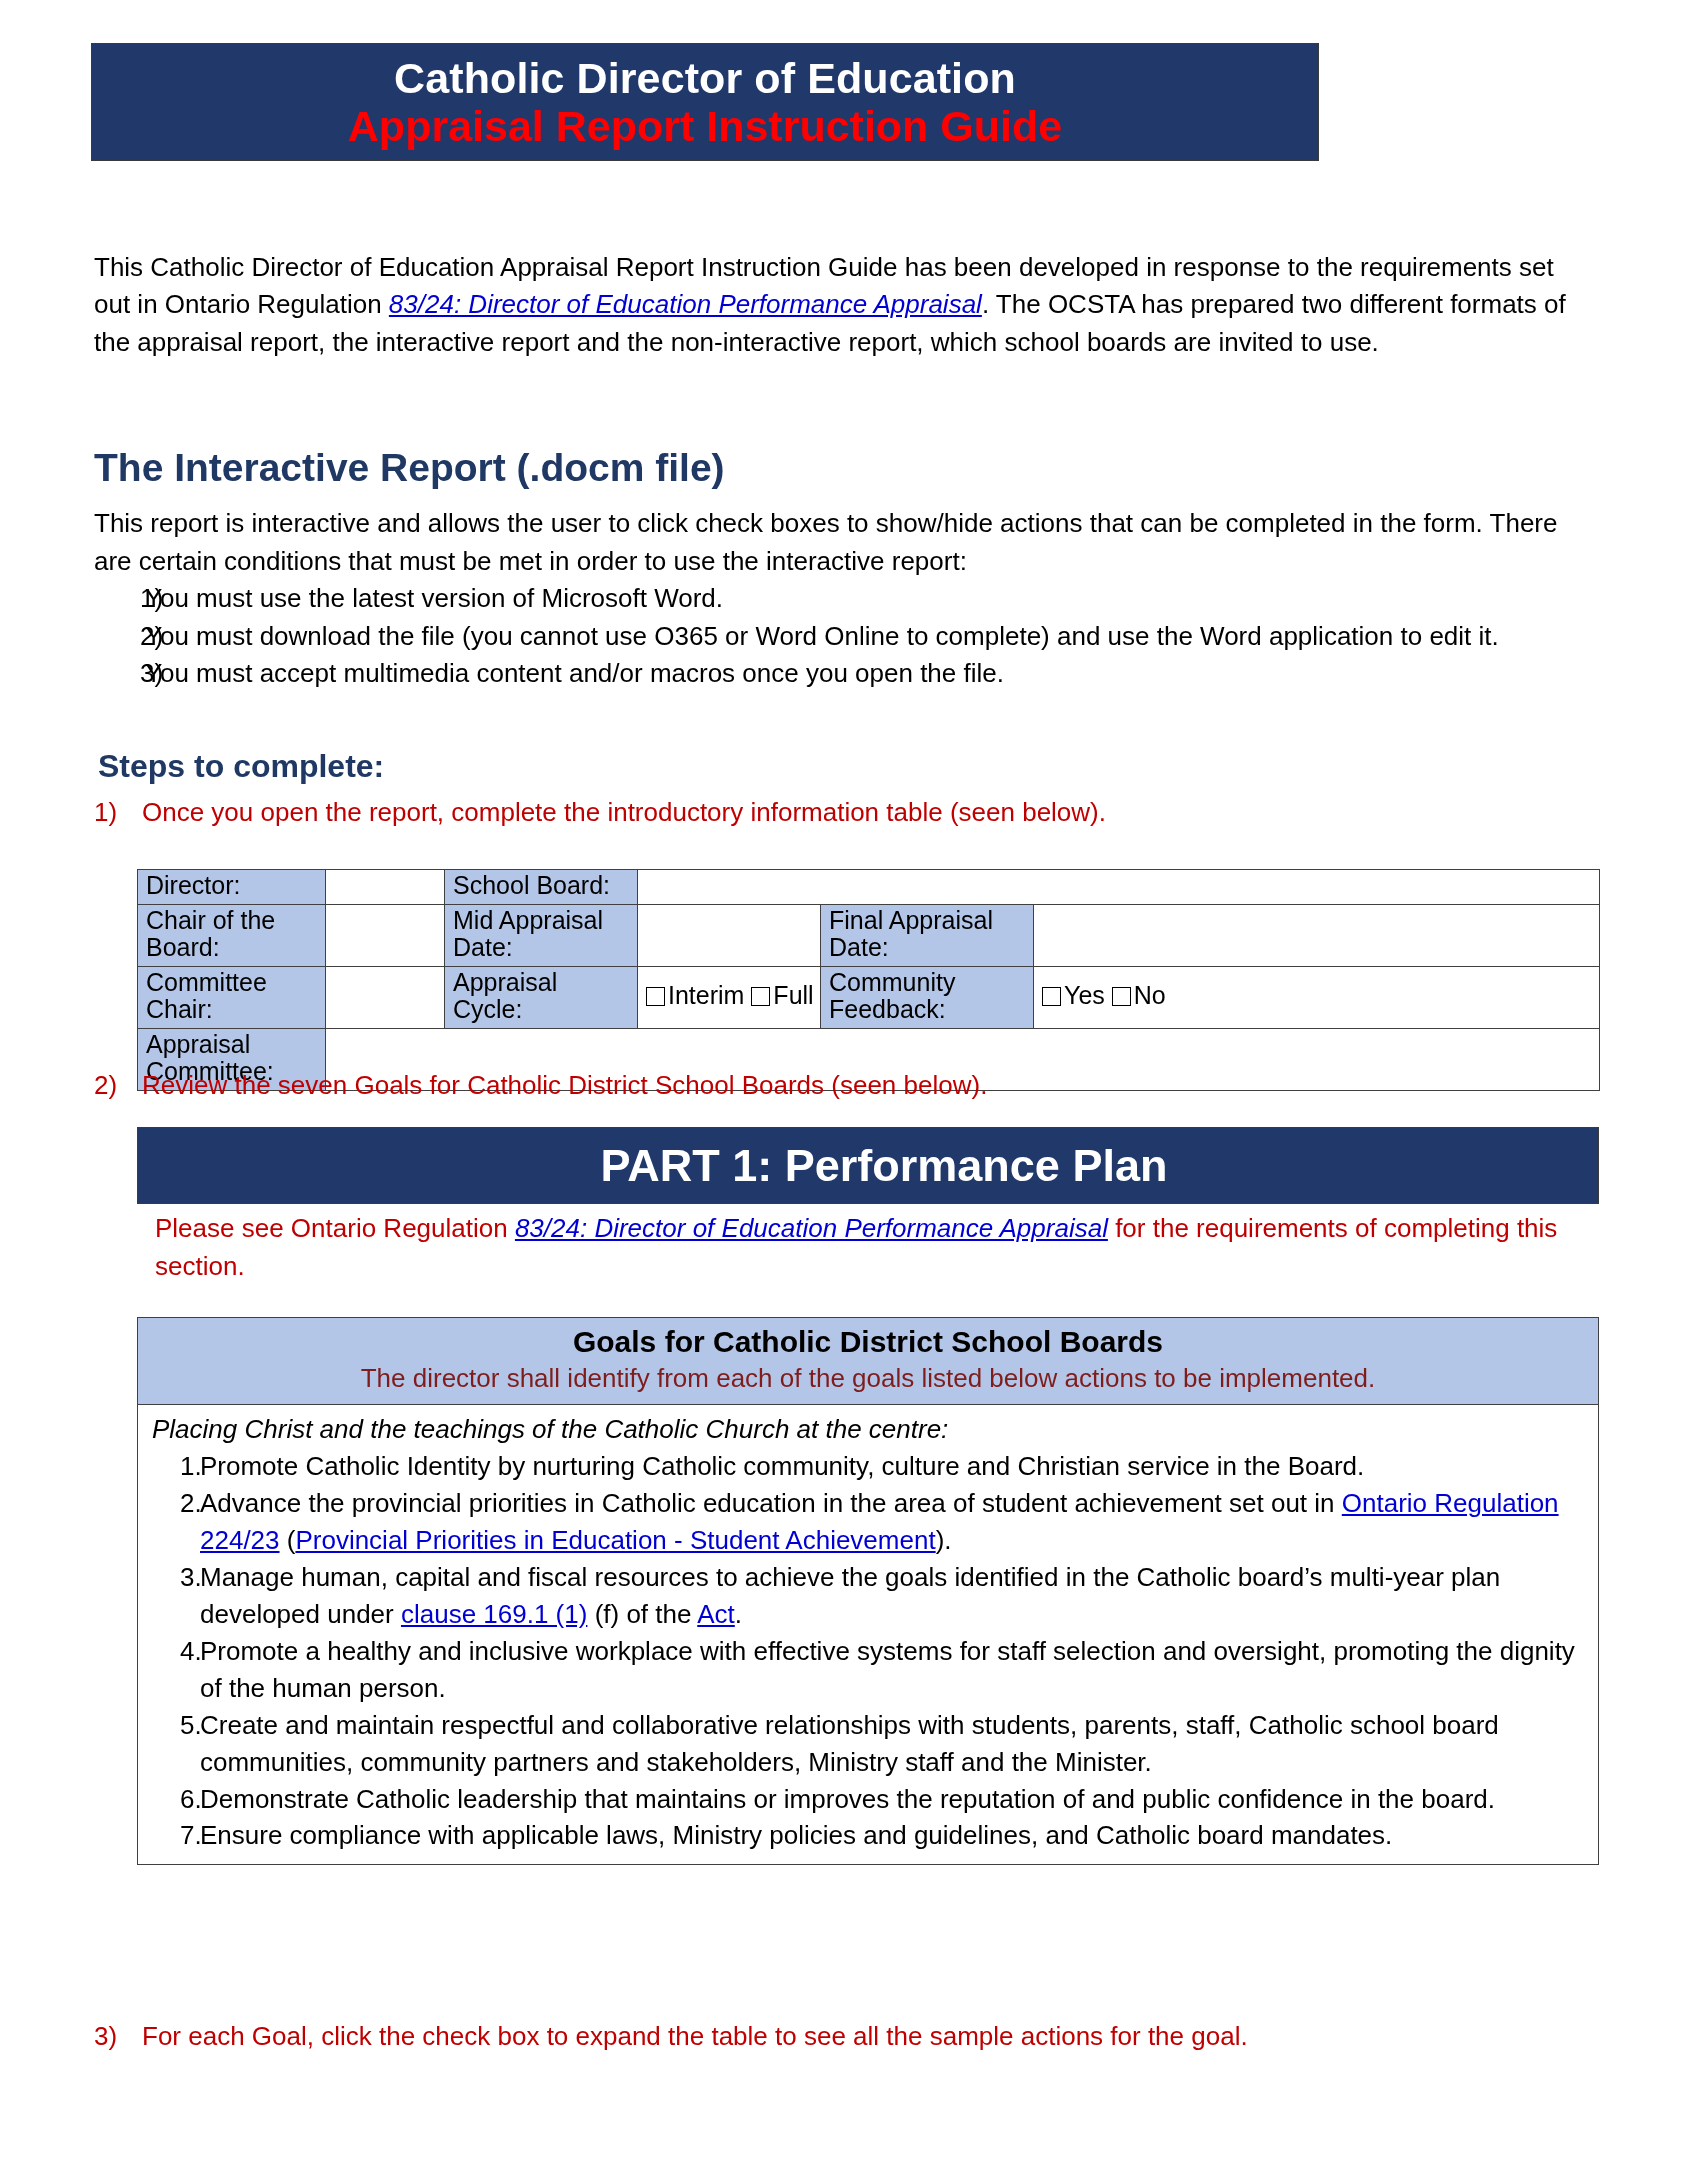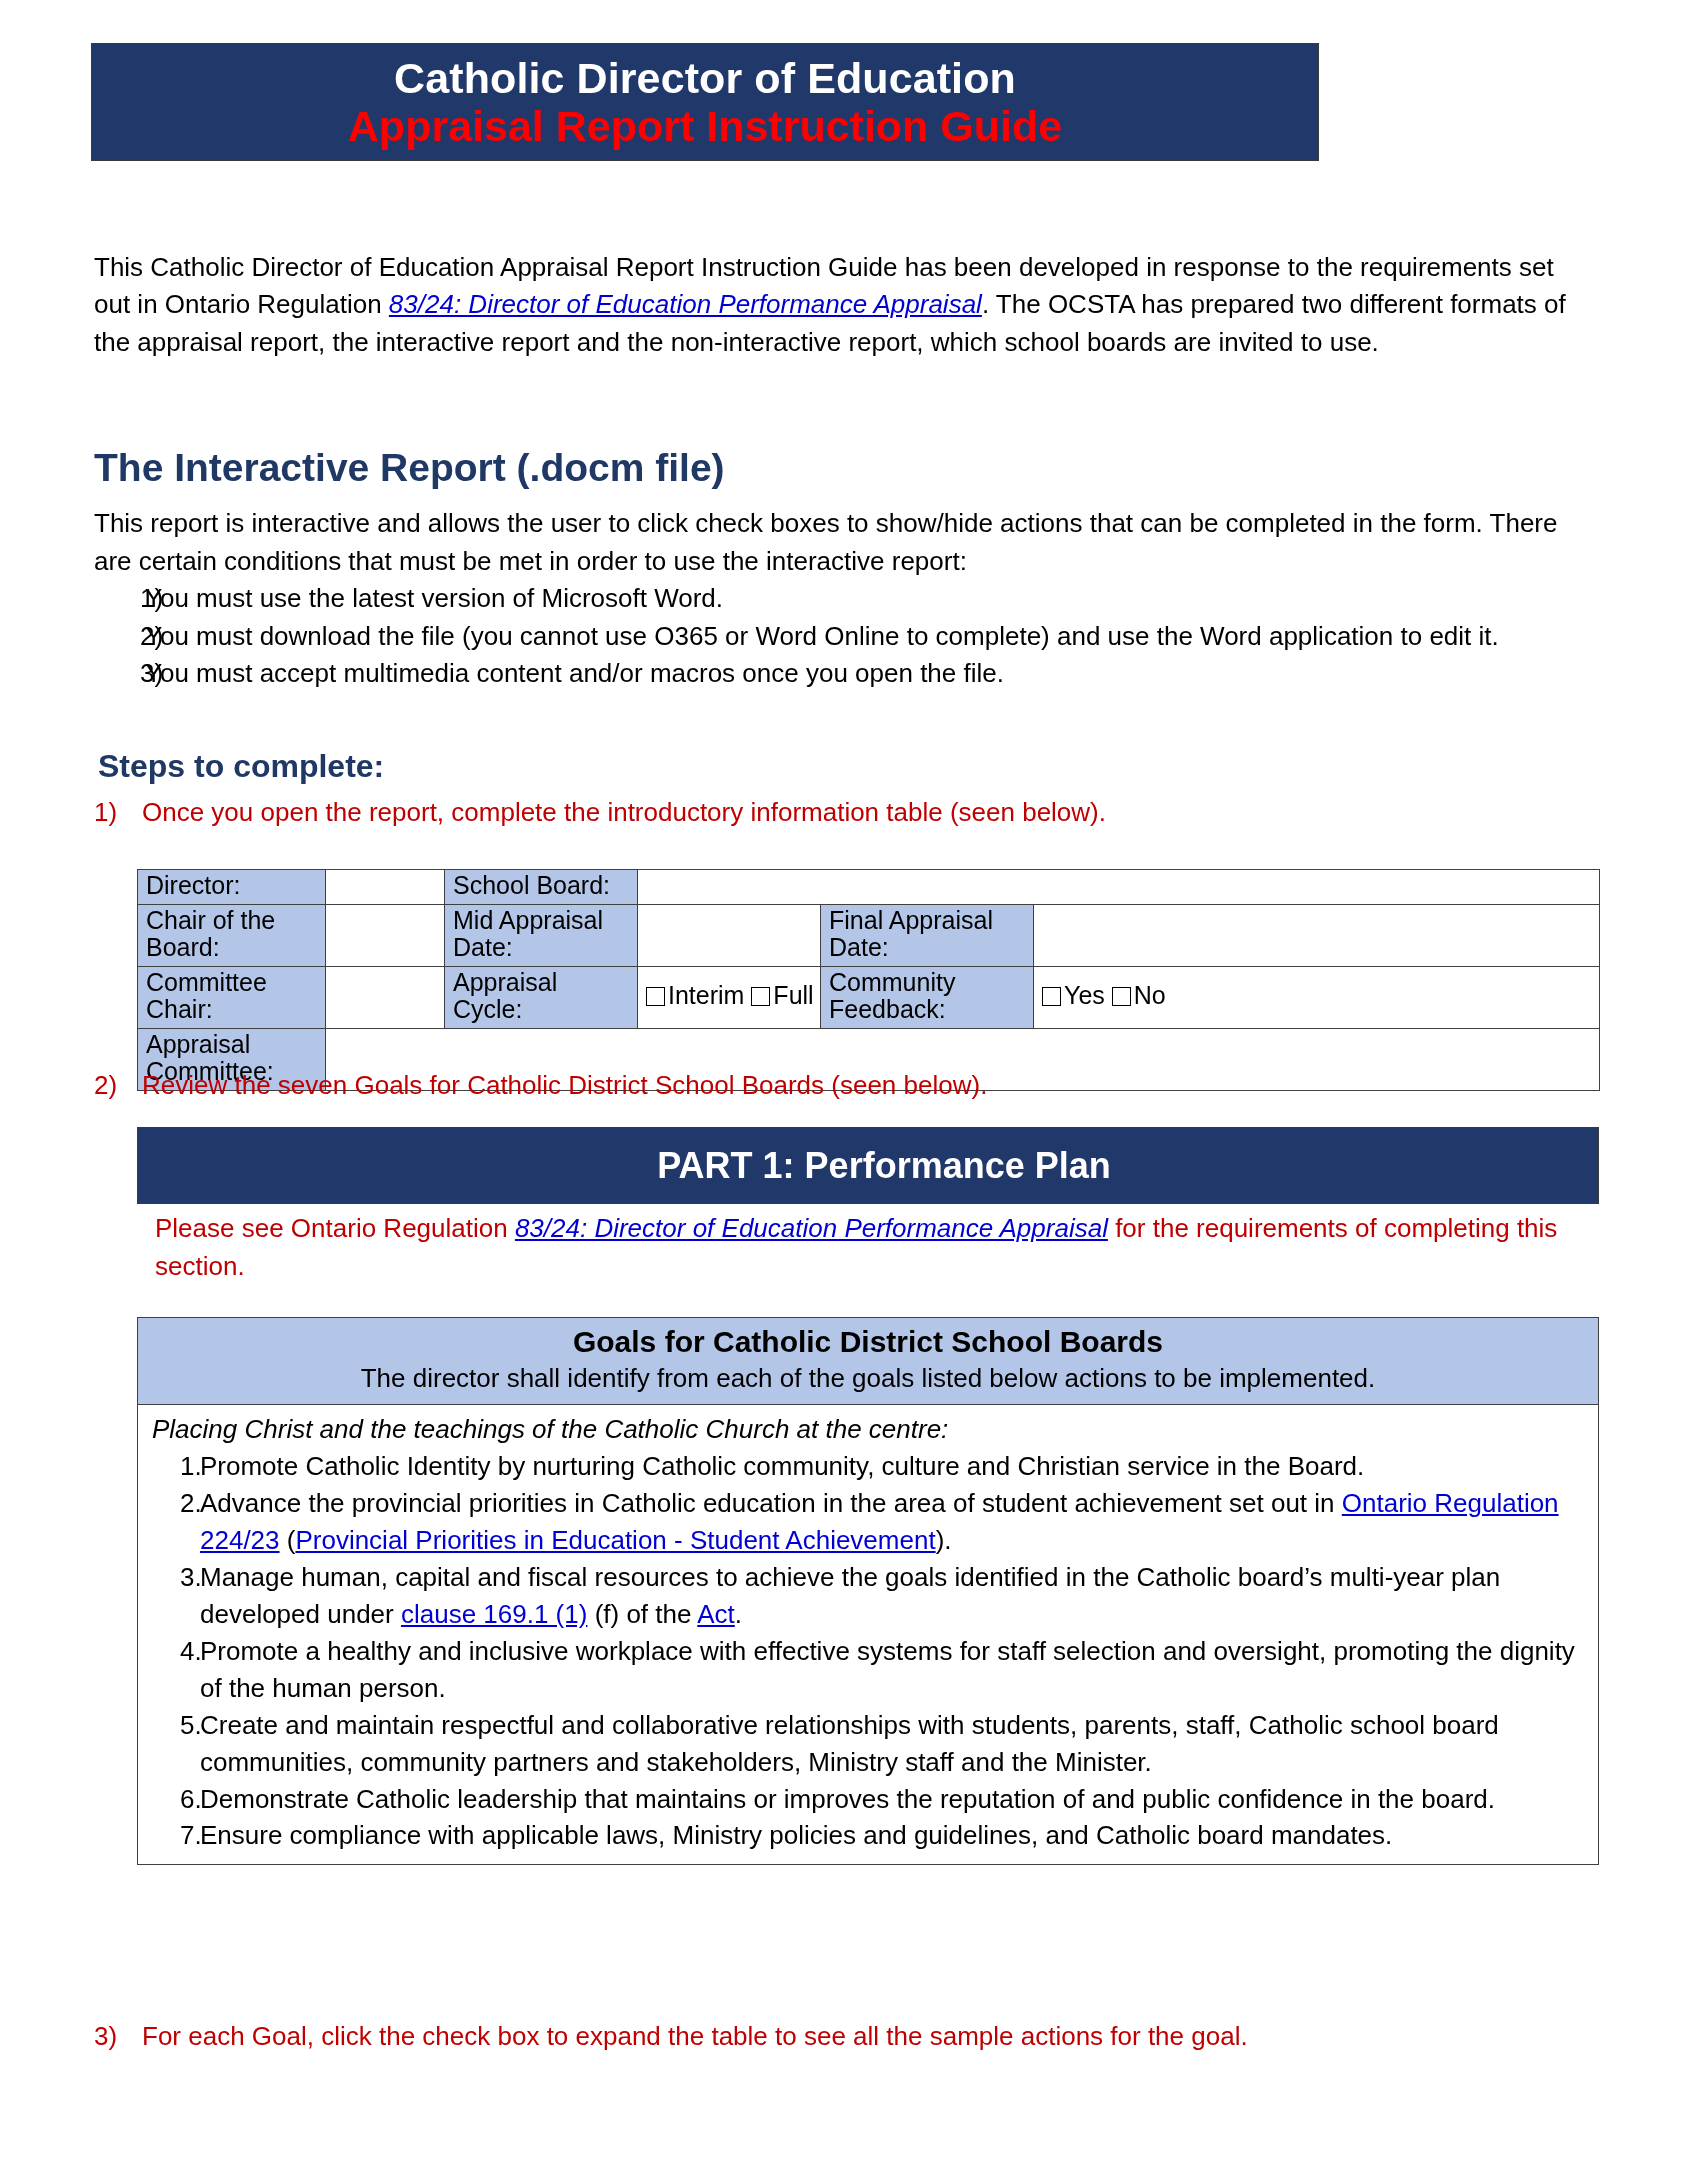--- a/index.html
+++ b/index.html
@@ -176,21 +176,21 @@
     width: 1462px;
     height: 77px;
     background: #21386B;
     border: 1px solid #3a3a3a;
     display: flex;
     align-items: center;
     justify-content: center;
   }
   .part-banner-text {
     color: #ffffff;
-    font-size: 36px;
+    font-size: 45px;
     font-weight: bold;
     line-height: 1;
     white-space: nowrap;
     margin-left: 32px;
   }
 
   .part-note {
     position: absolute;
     left: 155px;
     top: 1210px;
@@ -217,21 +217,21 @@
   }
   .goals-title {
     font-size: 30px;
     font-weight: bold;
     line-height: 1.2;
     color: #000;
   }
   .goals-sub {
     font-size: 26px;
     line-height: 1.25;
-    color: #000000;
+    color: #7f1d1d;
     margin-top: 2px;
   }
   .goals-body {
     background: #ffffff;
     padding: 6px 12px 10px 14px;
   }
   .goals-intro {
     font-style: italic;
     font-size: 26px;
     line-height: 1.42;

